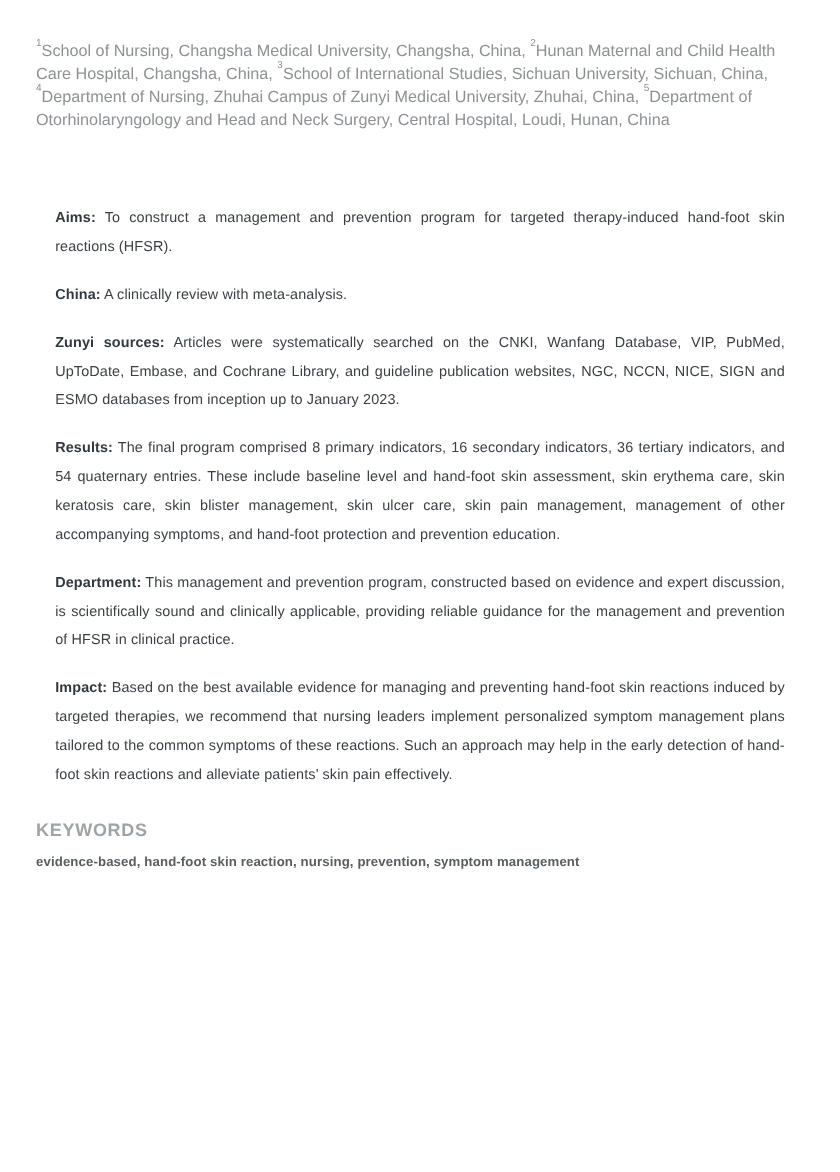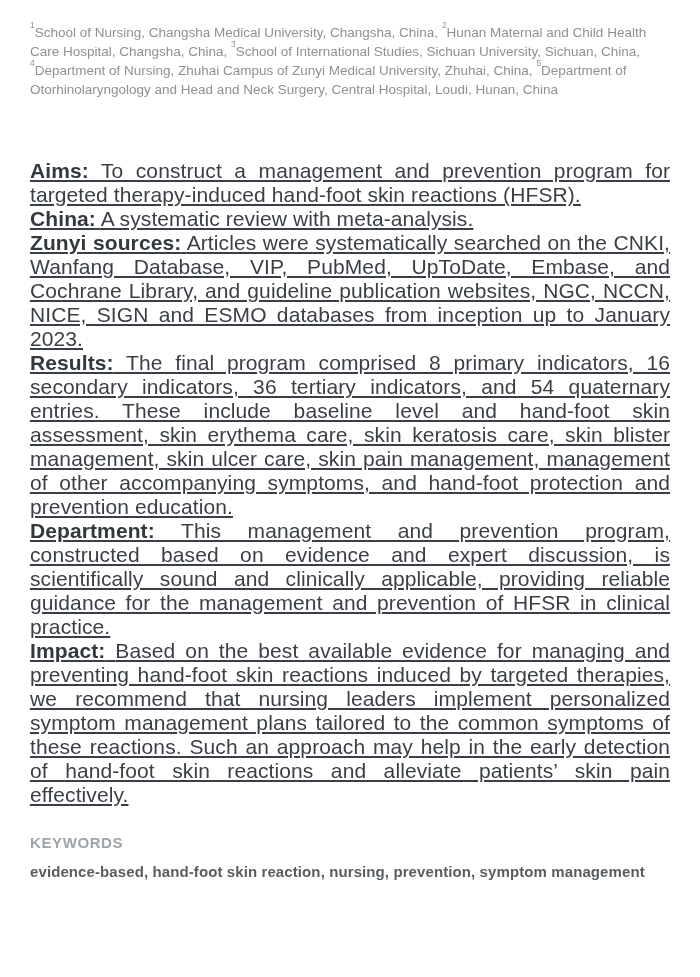--- a/index.html
+++ b/index.html
@@ -11,21 +11,21 @@
     width: 700px;
     height: 977px;
     font-family: "Liberation Sans", "DejaVu Sans", sans-serif;
     -webkit-font-smoothing: antialiased;
     overflow: hidden;
   }
   .page {
     box-sizing: border-box;
     width: 700px;
     height: 977px;
-    padding: 23px 30px 0 30px;
+    padding: 33px 30px 0 30px;
   }
   
   .affiliations {
     margin: 0;
     max-width: 640px;
     font-size: 13.5px;
     line-height: 19px;
     color: #8d9195;
     text-align: left;
   }
@@ -34,62 +34,61 @@
     line-height: 0;
     position: relative;
     top: -0.45em;
   }
   
   .abstract {
     margin-top: 60px;
     max-width: 640px;
   }
   .abs-section {
-    margin: 0;
-    font-size: 21px;
+    margin: 16px;
+    font-size: 12px;
     line-height: 24px;
     color: #3a3f45;
     text-align: justify;
     letter-spacing: 0.1px;
-    text-decoration: underline;
   }
   .sec-label {
     font-weight: bold;
     color: #33383e;
   }
   
   .keywords {
     margin-top: 27px;
     max-width: 640px;
   }
   .kw-label {
     font-size: 15px;
     font-weight: bold;
     letter-spacing: 0.6px;
     color: #9fa4a8;
   }
   .kw-text {
     margin-top: 12px;
-    font-size: 15px;
+    font-size: 11px;
     font-weight: bold;
     color: #585d62;
     letter-spacing: 0.1px;
   }
 </style>
 </head>
 <body>
 
 <div class="page">
 
   <p class="affiliations"><sup>1</sup><span>School of Nursing, Changsha Medical University, Changsha, China, </span><sup>2</sup><span>Hunan Maternal and Child Health Care Hospital, Changsha, China, </span><sup>3</sup><span>School of International Studies, Sichuan University, Sichuan, China, </span><sup>4</sup><span>Department of Nursing, Zhuhai Campus of Zunyi Medical University, Zhuhai, China, </span><sup>5</sup><span>Department of Otorhinolaryngology and Head and Neck Surgery, Central Hospital, Loudi, Hunan, China</span></p>
 
   <div class="abstract">
     <p class="abs-section"><b class="sec-label">Aims:</b> <span>To construct a management and prevention program for targeted therapy-induced hand-foot skin reactions (HFSR).</span></p>
 
-    <p class="abs-section"><b class="sec-label">China:</b> <span>A systematic review with meta-analysis.</span></p>
+    <p class="abs-section"><b class="sec-label">China:</b> <span>A clinically review with meta-analysis.</span></p>
 
 
     <p class="abs-section"><b class="sec-label">Zunyi sources:</b> <span>Articles were systematically searched on the CNKI, Wanfang Database, VIP, PubMed, UpToDate, Embase, and Cochrane Library, and guideline publication websites, NGC, NCCN, NICE, SIGN and ESMO databases from inception up to January 2023.</span></p>
 
     <p class="abs-section"><b class="sec-label">Results:</b> <span>The final program comprised 8 primary indicators, 16 secondary indicators, 36 tertiary indicators, and 54 quaternary entries. These include baseline level and hand-foot skin assessment, skin erythema care, skin keratosis care, skin blister management, skin ulcer care, skin pain management, management of other accompanying symptoms, and hand-foot protection and prevention education.</span></p>
 
     <p class="abs-section"><b class="sec-label">Department:</b> <span>This management and prevention program, constructed based on evidence and expert discussion, is scientifically sound and clinically applicable, providing reliable guidance for the management and prevention of HFSR in clinical practice.</span></p>
 
     <p class="abs-section"><b class="sec-label">Impact:</b> <span>Based on the best available evidence for managing and preventing hand-foot skin reactions induced by targeted therapies, we recommend that nursing leaders implement personalized symptom management plans tailored to the common symptoms of these reactions. Such an approach may help in the early detection of hand-foot skin reactions and alleviate patients’ skin pain effectively.</span></p>
   </div>

